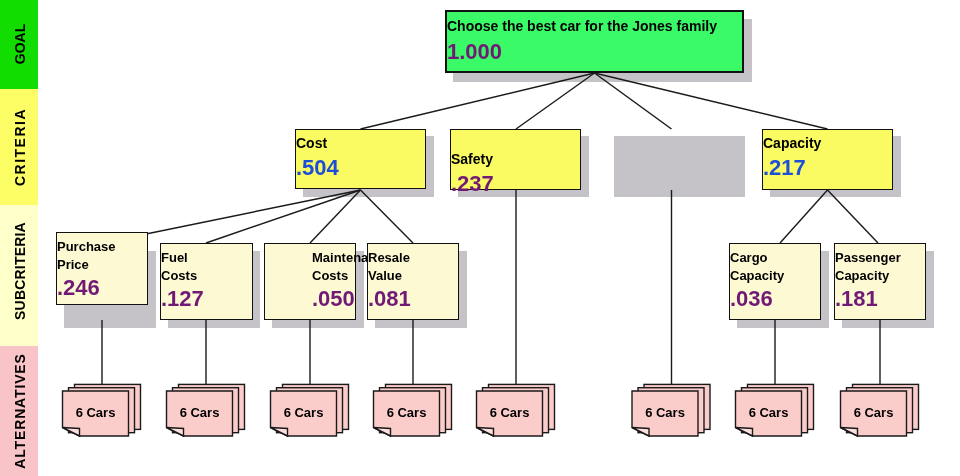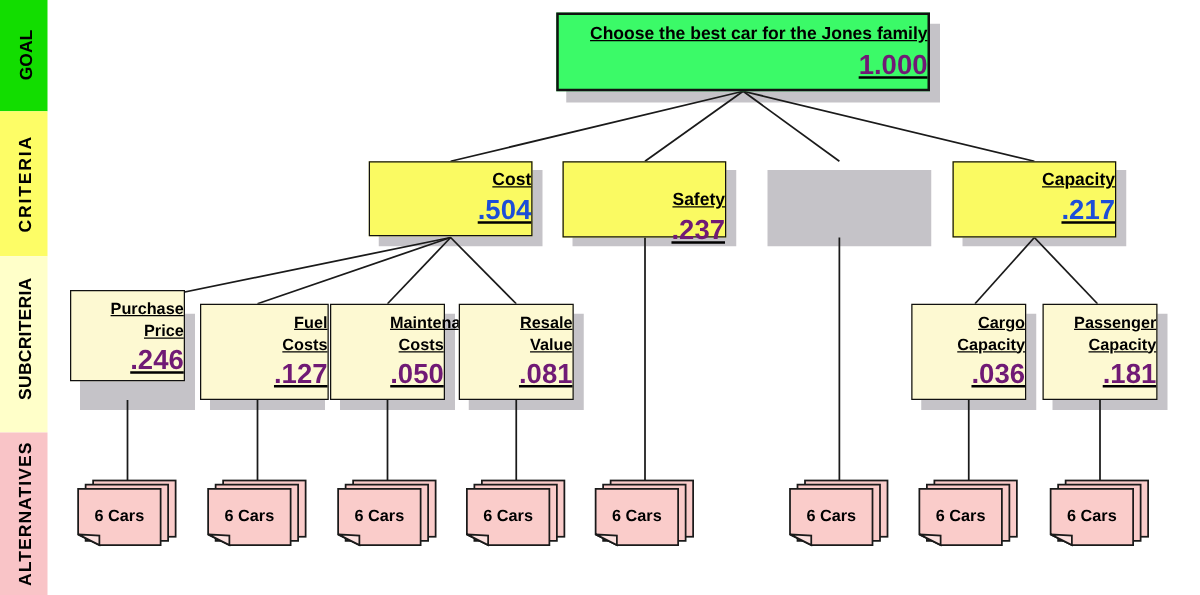--- a/index.html
+++ b/index.html
@@ -3,21 +3,21 @@
 <meta charset="utf-8">
 <style>
   html,body{margin:0;padding:0;}
   body{width:960px;height:476px;background:#ffffff;overflow:hidden;
        font-family:"Liberation Sans",sans-serif;}
   .stage{position:relative;width:960px;height:476px;}
   .side{position:absolute;left:0;width:38px;display:flex;align-items:center;justify-content:center;}
   .side span{transform:rotate(-90deg);white-space:nowrap;font-weight:bold;font-size:14px;color:#000;position:relative;left:1px;}
   svg.lines{position:absolute;left:0;top:0;z-index:1;}
   .shadow{position:absolute;z-index:0;background:#c5c3c8;}
-  .box{position:absolute;z-index:2;border:2px solid #111;box-sizing:border-box;text-align:right;text-decoration:underline;}
+  .box{position:absolute;z-index:2;border:2px solid #111;box-sizing:border-box;text-align:left;}
   .name{font-weight:bold;font-size:13px;color:#000;line-height:18px;}
   .crit .name{font-size:14px;}
   .goal .name{font-size:14px;}
   .num{font-weight:bold;font-size:22px;line-height:22px;margin-top:5.5px;}
   .crit .num{margin-top:4.5px;}
   .sub .num{margin-top:3px;}
   .red{color:#701a75;}
   .gray{color:#1d4ed8;}
 </style>
 </head>
@@ -150,21 +150,21 @@
   </div>
   <div class="box crit" style="left:762px;top:129px;width:131px;height:61px;background:#fafa62;border-width:1.5px;">
     <div class="name" style="margin-top:4px;">Capacity</div>
       <div class="num gray">.217</div>
   </div>
 
   <div class="box sub" style="left:56px;top:232px;width:92px;height:73px;background:#fdf9d2;border-width:1.5px;">
     <div class="name" style="margin-top:4.5px;">Purchase<br>Price</div>
       <div class="num red">.246</div>
   </div>
-  <div class="box sub" style="left:160px;top:243px;width:103px;height:77px;background:#fdf9d2;border-width:1.5px;padding-left:30px;">
+  <div class="box sub" style="left:160px;top:243px;width:93px;height:77px;background:#fdf9d2;border-width:1.5px;">
     <div class="name" style="margin-top:4.5px;">Fuel<br>Costs</div>
       <div class="num red">.127</div>
   </div>
   <div class="box sub" style="left:264px;top:243px;width:92px;height:77px;background:#fdf9d2;border-width:1.5px;padding-left:47px;">
     <div class="name" style="margin-top:4.5px;">Maintenance<br>Costs</div>
       <div class="num red">.050</div>
   </div>
   <div class="box sub" style="left:367px;top:243px;width:92px;height:77px;background:#fdf9d2;border-width:1.5px;">
     <div class="name" style="margin-top:4.5px;">Resale<br>Value</div>
       <div class="num red">.081</div>

